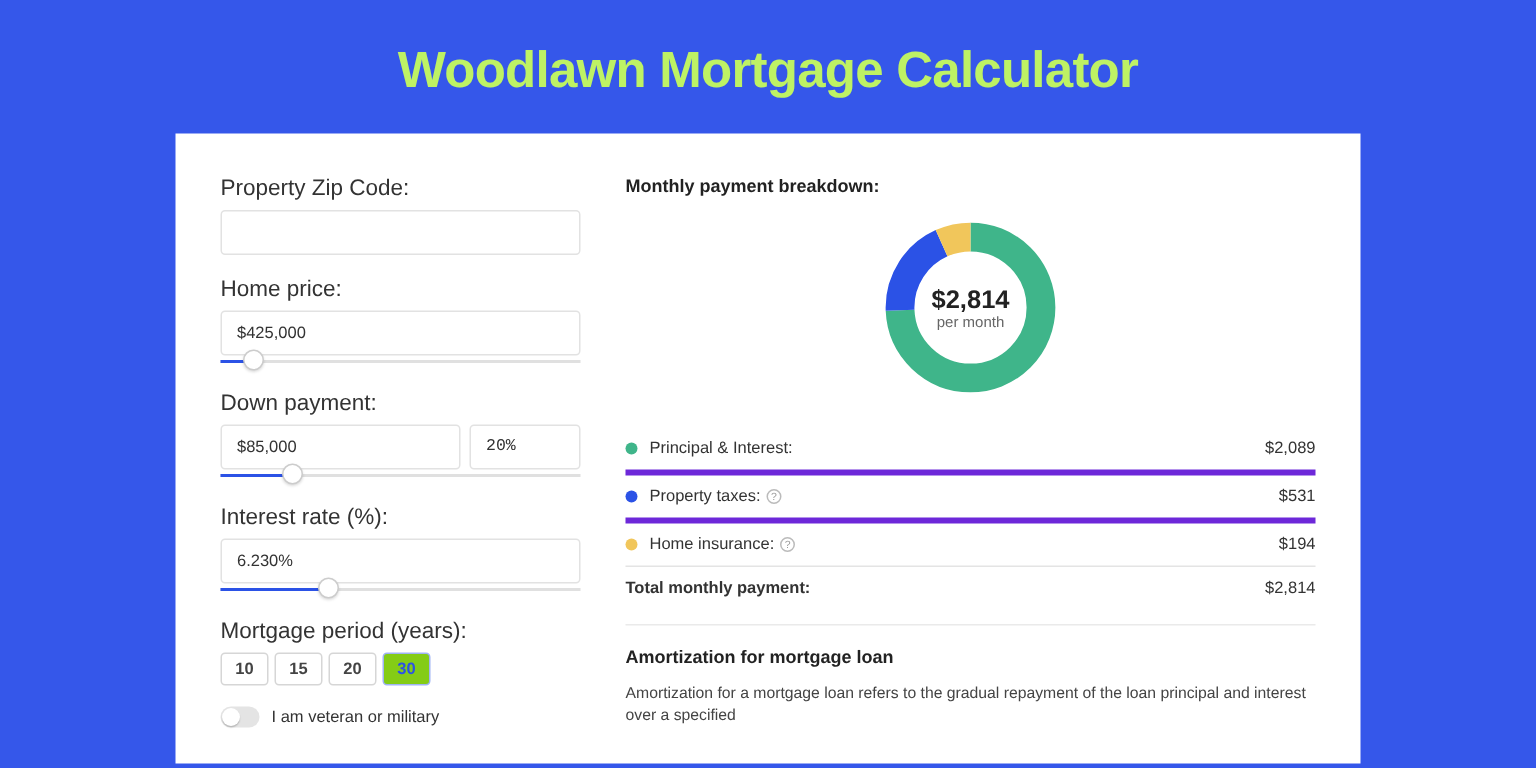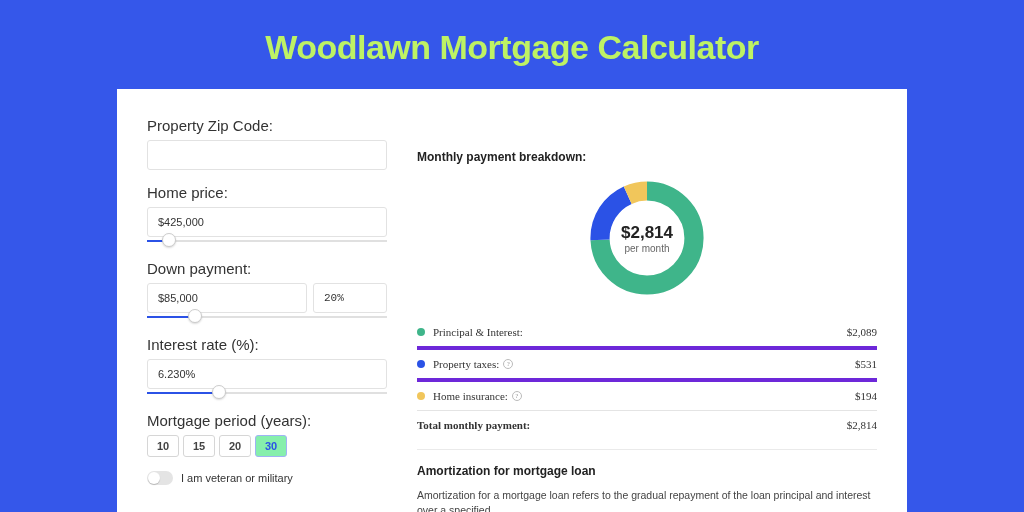--- a/index.html
+++ b/index.html
@@ -73,60 +73,58 @@
     background: #fff;
     color: #444;
     font-size: 11px;
     font-weight: 600;
     width: 32px; height: 22px;
     border-radius: 3px;
     display: flex; align-items: center; justify-content: center;
     cursor: pointer;
   }
   .period-btn.active {
-    background: #86efac;
+    background: #84cc16;
     border-color: #9fb3f4;
     color: #2b52e6;
   }
 
   .toggle-row { display: flex; align-items: center; gap: 8px; }
   .toggle {
     width: 26px; height: 14px; border-radius: 8px;
     background: #e4e4e4; position: relative;
   }
   .toggle::after {
     content: ""; position: absolute; left: 1px; top: 1px;
     width: 12px; height: 12px; border-radius: 50%; background: #fff;
     box-shadow: 0 1px 1px rgba(0,0,0,0.2);
   }
   .toggle-label { font-size: 11px; color: #333; }
 
   .section-title {
     font-size: 12px; font-weight: 700; color: #222;
     margin-bottom: 12px;
-    margin-top: 33px;
   }
   .divider { height: 1px; background: #eaeaea; margin: 10px 0 14px 0; }
 
   .donut-wrap { display: flex; justify-content: center; margin: 10px 0 18px 0; }
   .donut { position: relative; width: 124px; height: 124px; }
   .donut svg { width: 124px; height: 124px; transform: rotate(-90deg); }
   .donut-center {
     position: absolute; inset: 0;
     display: flex; flex-direction: column;
     align-items: center; justify-content: center;
   }
   .donut-amount { font-size: 17px; font-weight: 700; }
   .donut-sub { font-size: 10px; color: #666; }
 
   .legend-row {
     display: flex; align-items: center;
     font-size: 11px; color: #333;
     padding: 8px 0;
-    font-family: Liberation Serif, serif;
   }
   .legend-row + .legend-row { border-top: 4px solid #6d28d9; }
   .legend-dot {
     width: 8px; height: 8px; border-radius: 50%;
     margin-right: 8px; flex-shrink: 0;
   }
   .legend-label { flex: 1; display: flex; align-items: center; gap: 4px; }
   .legend-value { font-weight: 400; }
   .legend-row.total { font-weight: 700; border-top: 1px solid #e4e4e4; }
   .info-icon {

